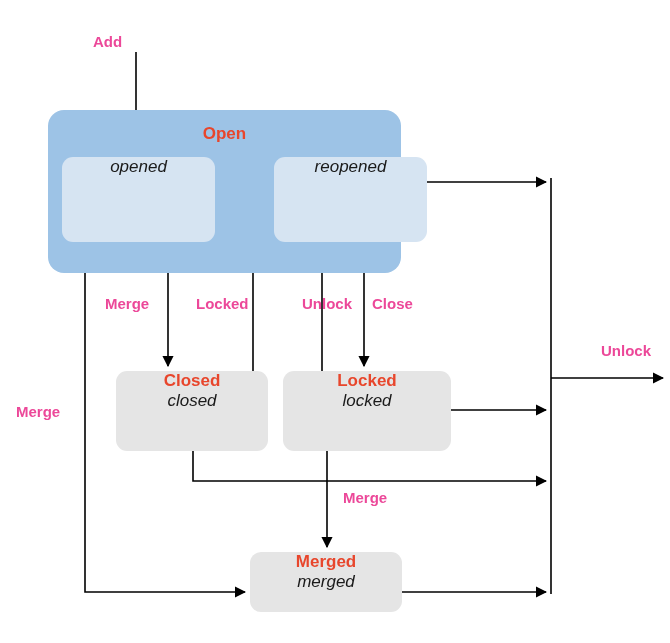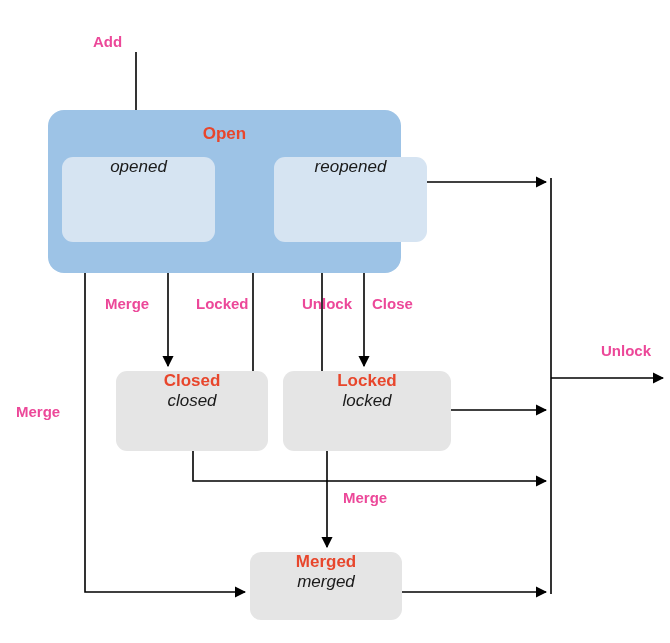--- a/index.html
+++ b/index.html
@@ -84,21 +84,21 @@
   .state-locked {
     left: 283px;
     top: 371px;
     width: 168px;
     height: 80px;
   }
   .state-merged {
     left: 250px;
     top: 552px;
     width: 152px;
-    height: 68px;
+    height: 60px;
   }
   .state-label {
     color: #E8462C;
     font-weight: bold;
     font-size: 17px;
   }
   .edge-label {
     position: absolute;
     color: #ec4899;
     font-weight: bold;

